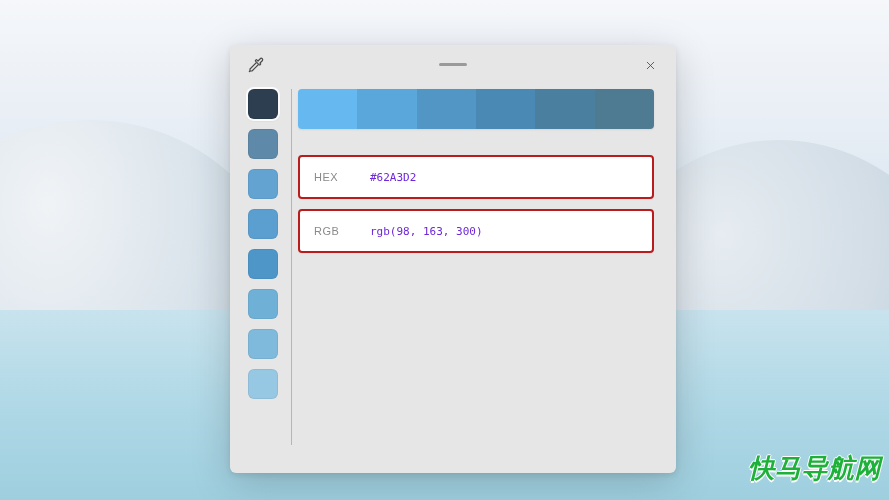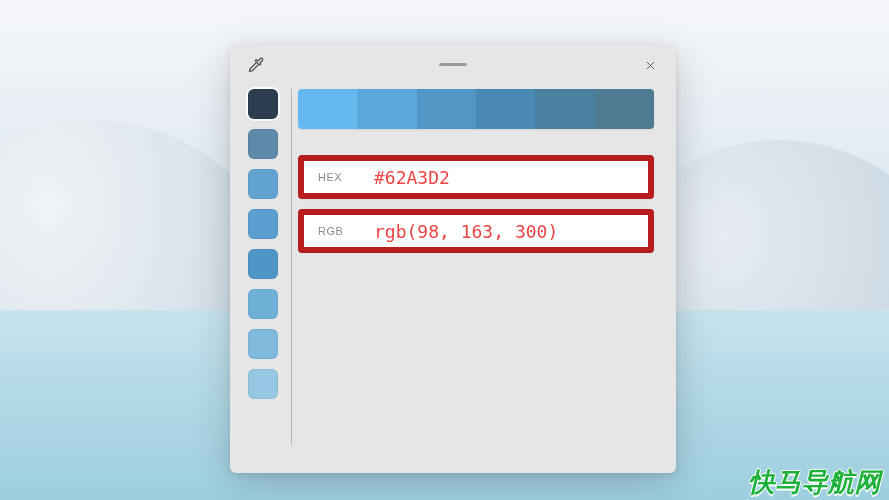--- a/index.html
+++ b/index.html
@@ -60,32 +60,32 @@
     box-shadow: 0 0 0 2px rgba(255,255,255,0.9), 0 1px 3px rgba(0,0,0,.2), inset 0 0 0 1px rgba(0,0,0,0.05);
   }
   .main-col { flex: 1; display: flex; flex-direction: column; gap: 14px; }
   .shade-bar {
     height: 40px; border-radius: 4px; overflow: hidden; display: flex;
     box-shadow: 0 1px 2px rgba(0,0,0,0.08);
   }
   .shade { flex: 1; cursor: pointer; }
   .value-rows { display: flex; flex-direction: column; gap: 10px; margin-top: 12px;}
   .value-row {
-    background: #fff; border: 6px solid #b91c1c; border-radius: 4px;
+    background: #fff; border: 2px solid #b91c1c; border-radius: 4px;
     height: 44px; display: flex; align-items: center; padding: 0 14px; gap: 26px;
     box-shadow: 0 1px 2px rgba(0,0,0,0.04);
   }
   .value-label {
     font-size: 11px; letter-spacing: 0.5px; color: #8a8a8a; width: 30px; text-align: left;
   }
   .value-text {
-    font-family: Consolas, Menlo, monospace; font-size: 18px; color: #ef4444;
+    font-family: Consolas, Menlo, monospace; font-size: 11px; color: #6d28d9;
   }
   .watermark {
-    position: absolute; right: 8px; bottom: 0; z-index: 20;
+    position: absolute; right: 8px; bottom: 14px; z-index: 20;
     font-weight: 800; font-style: italic; font-size: 26px; letter-spacing: 0.5px;
     color: #1db13a;
     text-shadow: 0 2px 0 #fff, 0 -1px 0 #fff, 1px 0 0 #fff, -1px 0 0 #fff;
     font-family: "Arial Black", sans-serif;
     margin-top: 12px;
   }
 </style>
 </head>
 <body>
 

